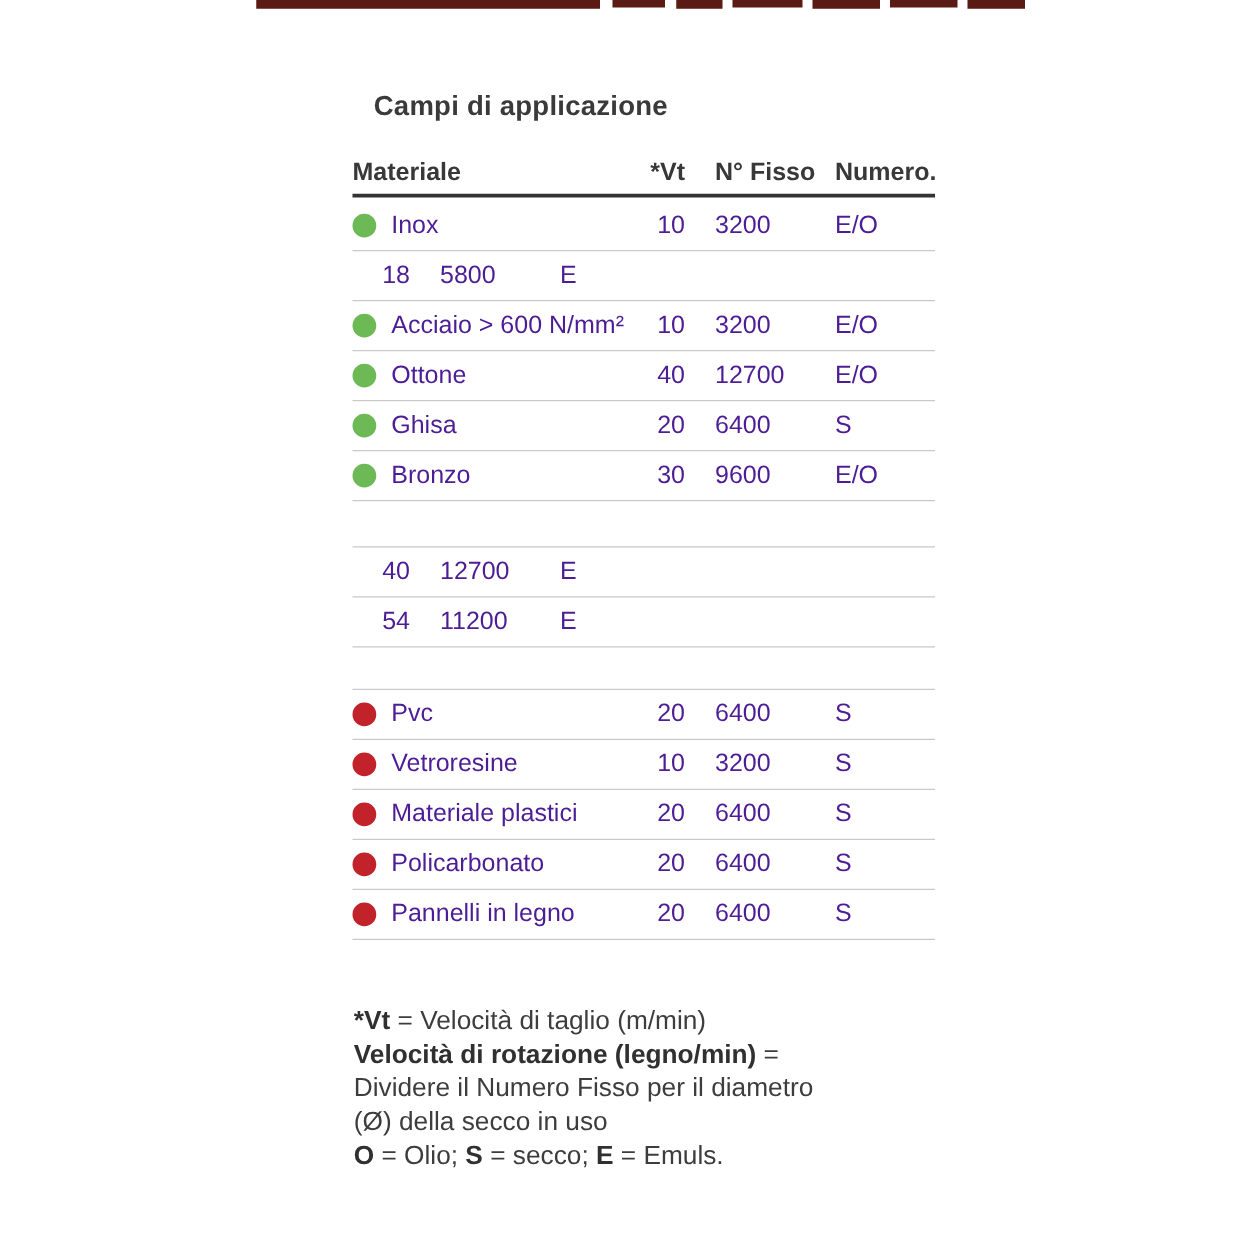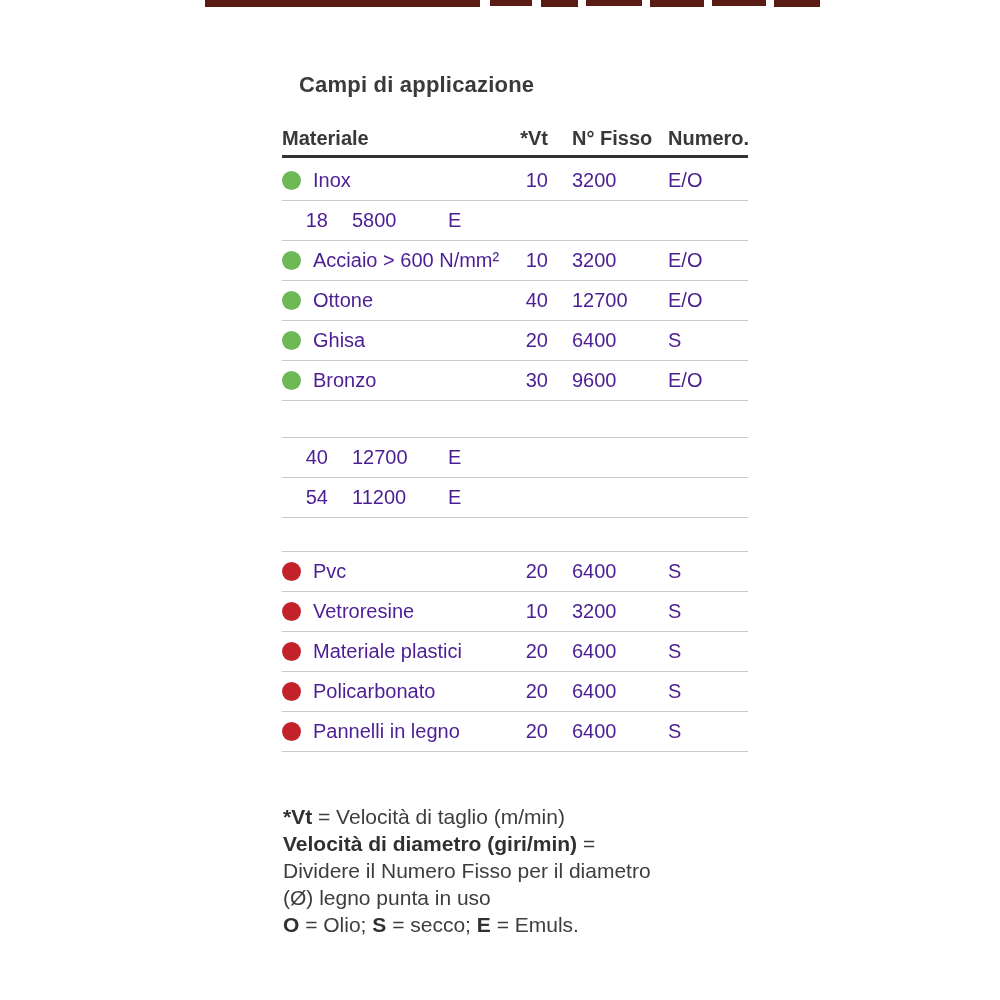--- a/index.html
+++ b/index.html
@@ -250,19 +250,19 @@
         <div class="c-vt">20</div>
         <div class="c-fisso">6400</div>
         <div class="c-lub">S</div>
       </div>
     </div>
 
   </div>
 
   <div class="notes">
     <div><b>*Vt</b><span> = Velocità di taglio (m/min)</span></div>
-    <div><b>Velocità di diametro (giri/min)</b><span> =</span></div>
+    <div><b>Velocità di rotazione (legno/min)</b><span> =</span></div>
     <div>Dividere il Numero Fisso per il diametro</div>
-    <div>(Ø) legno punta in uso</div>
+    <div>(Ø) della secco in uso</div>
     <div><b>O</b><span> = Olio; </span><b>S</b><span> = secco; </span><b>E</b><span> = Emuls.</span></div>
   </div>
 
 </div>
 
 </body></html>

